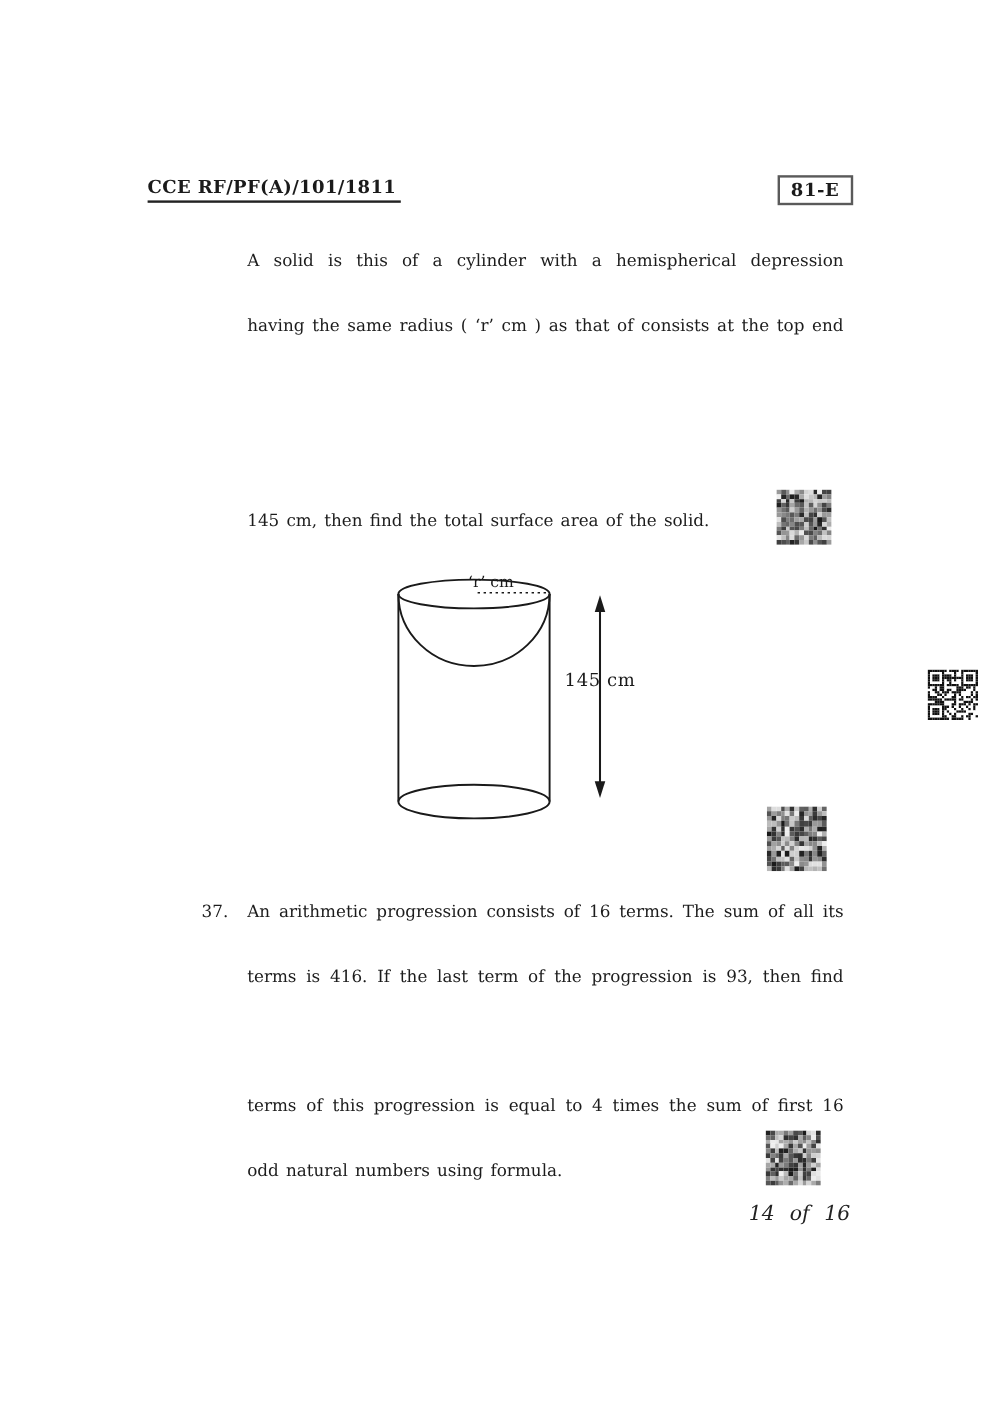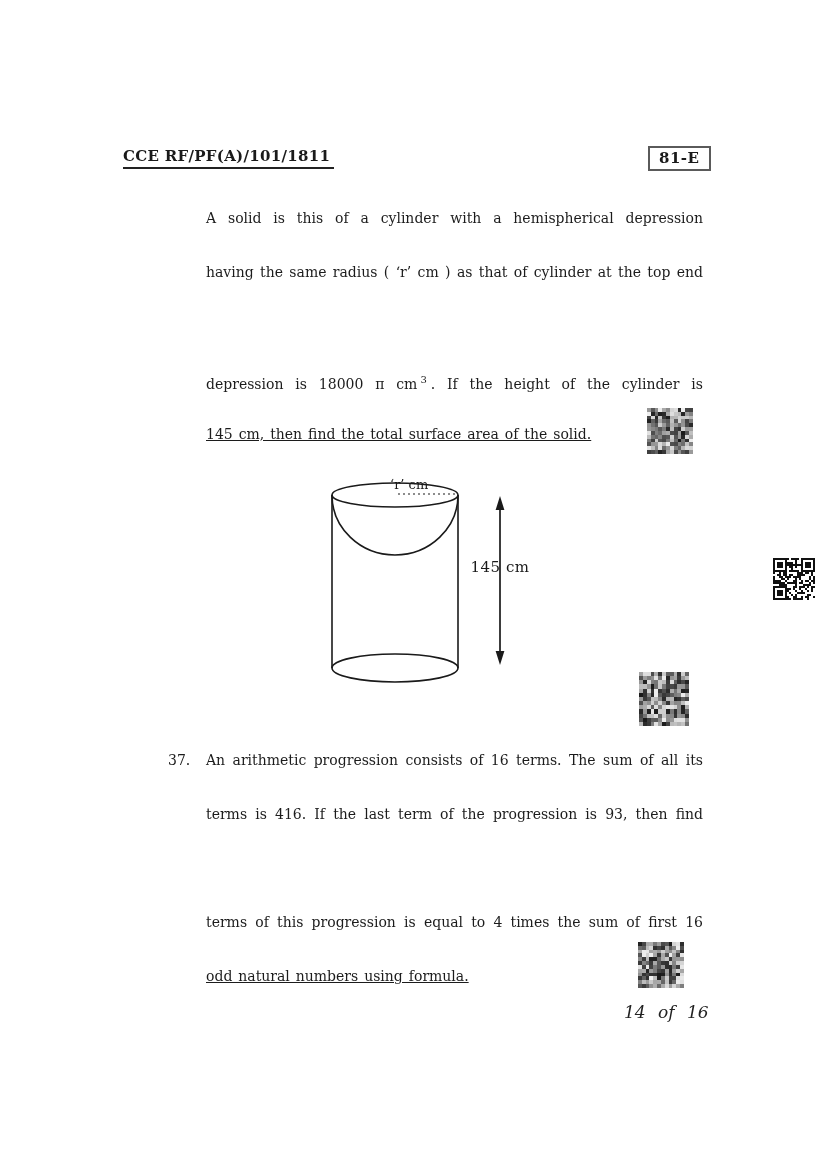--- a/index.html
+++ b/index.html
@@ -27,21 +27,21 @@
     background:#fff;
   }
   
   .tline{
     position:absolute;left:206px;width:497px;
     font-size:14px;line-height:20px;
     color:#1c1c1c;word-spacing:1.5px;
     white-space:normal;
   }
   .just{text-align:justify;text-align-last:justify;text-justify:inter-word;}
-  .left{text-align:left;text-decoration:underline;}
+  .left{text-align:left;}
   .supscript{font-size:10px;vertical-align:6px;margin-left:3px;}
   .post-sup{margin-left:4px;}
   .q-number{
     position:absolute;left:168px;top:750px;
     font-size:14px;line-height:20px;color:#1c1c1c;
   }
   
   .figure-wrap{position:absolute;left:300px;top:472px;width:245px;height:215px;}
   
   .qr{position:absolute;overflow:hidden;}
@@ -58,22 +58,21 @@
 </style>
 </head>
 <body>
 
 <div class="page">
 
   <div class="exam-code">CCE RF/PF(A)/101/1811</div>
   <div class="paper-code-box">81-E</div>
 
   <div class="tline just" style="top:208px">A solid is this of a cylinder with a hemispherical depression</div>
-  <div class="tline just" style="top:262px">having the same radius ( ‘r’ cm ) as that of cylinder at the top end</div>
-  <div class="tline just" style="top:370px"><span>depression is 18000 π cm</span><span class="supscript">3</span><span class="post-sup">. If the height of the cylinder is</span></div>
+  <div class="tline just" style="top:262px">having the same radius ( ‘r’ cm ) as that of consists at the top end</div>
   <div class="tline left" style="top:424px">145 cm, then find the total surface area of the solid.</div>
 
   <div class="qr qr-1" style="display: grid; grid-template-columns: repeat(12, 1fr); grid-template-rows: repeat(12, 1fr);">
       <div style="background: rgb(153, 153, 153);"></div>
       <div style="background: rgb(89, 89, 89);"></div>
       <div style="background: rgb(141, 141, 141);"></div>
       <div style="background: rgb(237, 237, 237);"></div>
       <div style="background: rgb(169, 169, 169);"></div>
       <div style="background: rgb(138, 138, 138);"></div>
       <div style="background: rgb(212, 212, 212);"></div>

